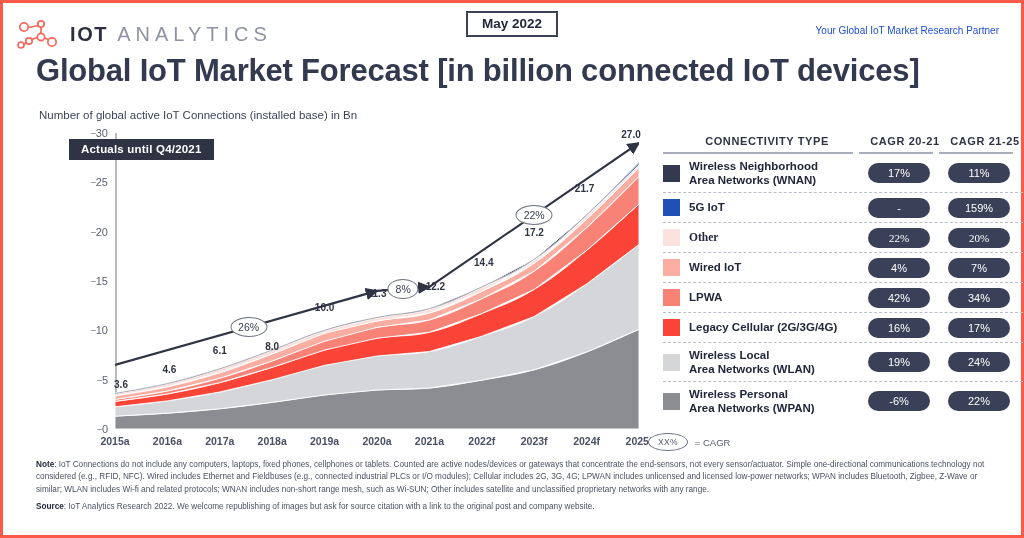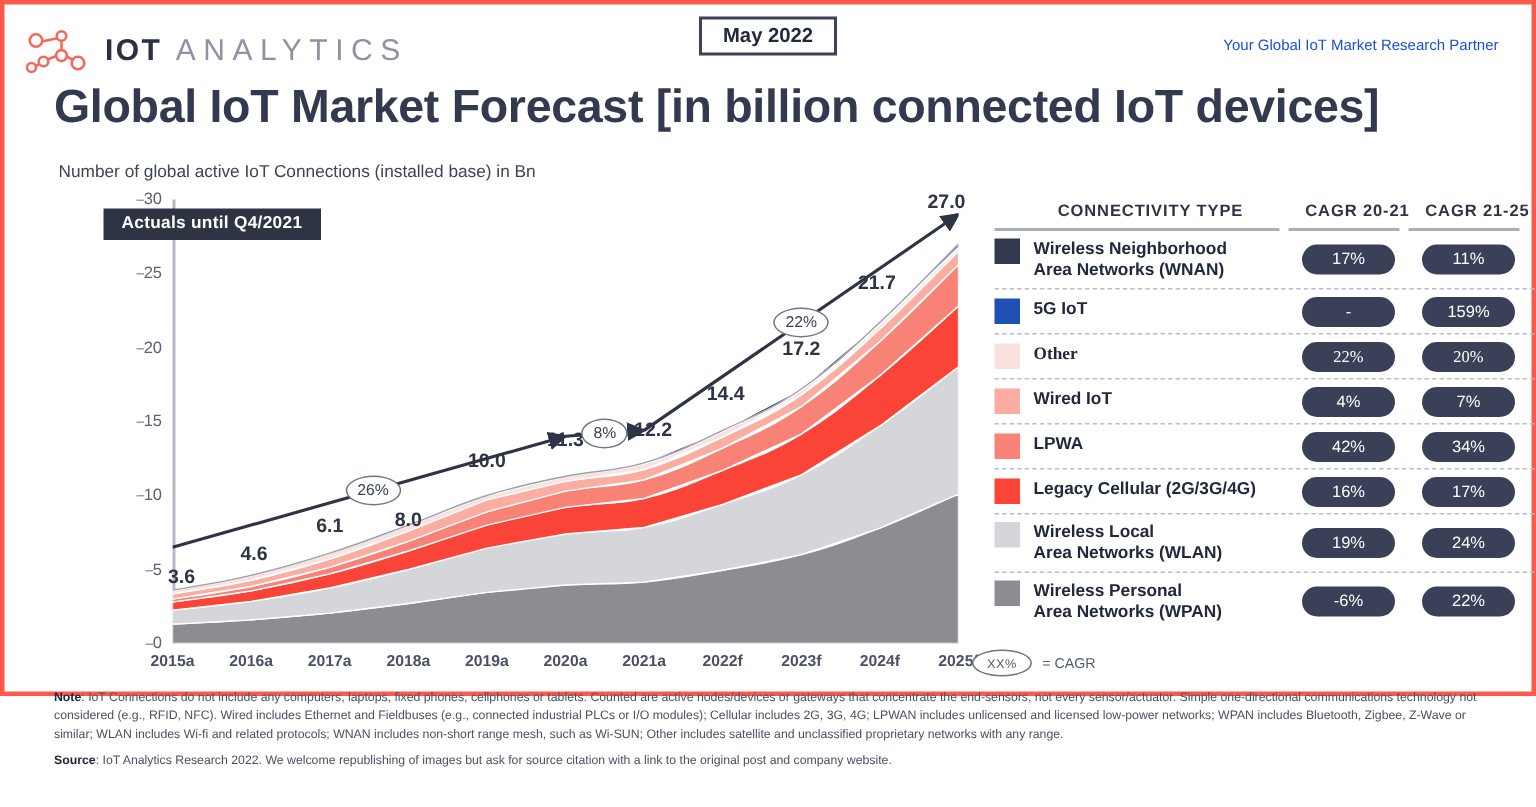--- a/index.html
+++ b/index.html
@@ -1,17 +1,17 @@
 <!DOCTYPE html>
 <html><head>
 <meta charset="utf-8">
 <style>
   html,body{margin:0;padding:0;background:#fff;}
   body{width:1024px;height:538px;overflow:hidden;font-family:"Liberation Sans",sans-serif;}
-  #frame{position:relative;width:1024px;height:464px;box-sizing:border-box;border:3px solid #fb5a4b;background:#fff;}
+  #frame{position:relative;width:1024px;height:538px;box-sizing:border-box;border:3px solid #fb5a4b;background:#fff;}
 
   
   #header{position:absolute;left:0;top:0;width:1018px;height:50px;}
   #logo{position:absolute;left:14px;top:16px;display:flex;align-items:center;gap:9px;}
   #logo-mark{width:44px;height:30px;}
   #logo-iot{font-size:20px;font-weight:bold;letter-spacing:1.6px;color:#2b2f40;}
   #logo-analytics{font-size:20px;letter-spacing:5px;color:#8e93a3;}
   #date-badge{position:absolute;left:463px;top:8px;padding:3px 14px 4px 14px;border:2px solid #3c4257;
      box-shadow:0 0 0 1px #fff inset;font-size:13.5px;font-weight:bold;color:#23283a;background:#fff;}
   #tagline{position:absolute;right:22px;top:22px;font-size:10px;color:#1d4ed8;}
@@ -24,41 +24,41 @@
   #chart{position:absolute;left:60px;top:124px;width:580px;height:310px;}
   #plot{position:absolute;left:52px;top:6px;width:524px;height:296px;}
   .ytick{position:absolute;right:100%;transform:translateY(-50%);padding-right:7px;font-size:11px;color:#5c6275;white-space:nowrap;}
   .ytick-mark{position:absolute;left:-5px;width:5px;height:1px;background:#9aa0ae;top:50%;}
   #yaxis-line{position:absolute;left:0;top:0;width:1.5px;height:296px;background:#b6bac5;}
   #xaxis-line{position:absolute;left:0;bottom:0;width:524px;height:1.5px;background:#b6bac5;}
   #xlabels{position:absolute;left:52px;top:308px;width:524px;height:20px;}
   .xlabel{position:absolute;transform:translateX(-50%);font-size:10.5px;font-weight:bold;color:#4a5065;white-space:nowrap;}
   #actuals-badge{position:absolute;left:66px;top:136px;background:#2f3445;color:#fff;font-size:11.5px;
      font-weight:bold;padding:4px 12px 5px 12px;letter-spacing:0.2px;}
-  .dlabel{position:absolute;font-size:13px;font-weight:bold;color:#2f3445;white-space:nowrap;transform:translate(-50%,-50%);}
+  .dlabel{position:absolute;font-size:10px;font-weight:bold;color:#2f3445;white-space:nowrap;transform:translate(-50%,-50%);}
   .cagr-pill{position:absolute;transform:translate(-50%,-50%);border:1.2px solid #6f7585;border-radius:50%;
      background:#fff;font-size:10.5px;color:#3b4154;padding:3px 7px;white-space:nowrap;}
   #cagr-key{position:absolute;left:645px;top:430px;display:flex;align-items:center;gap:7px;}
   #cagr-key .pill{border:1.2px solid #6f7585;border-radius:50%;background:#fff;font-size:8.5px;color:#555b6e;padding:3px 9px;letter-spacing:0.3px;}
   #cagr-key .eq{font-size:9.5px;color:#555b6e;}
 
   
   #legend{position:absolute;left:660px;top:118px;width:360px;}
   #legend-head{display:flex;align-items:flex-end;height:26px;}
   .lh{font-size:11px;font-weight:bold;color:#2f3445;letter-spacing:0.6px;text-align:center;}
   .lh.type{flex:0 0 196px;text-align:center;padding-left:6px;}
   .lh.c1{flex:0 0 80px;}
   .lh.c2{flex:0 0 80px;}
   #legend-rules{display:flex;margin-top:5px;}
   #legend-rules span{height:2px;background:#a9aeba;}
   .rule-type{flex:0 0 190px;margin-right:6px;}
   .rule-c{flex:0 0 74px;margin-right:6px;}
   .lrow{display:flex;align-items:center;border-bottom:1px dashed #b9bec9;}
   .lrow:last-of-type{border-bottom:none;}
-  .lcell-type{flex:0 0 196px;display:flex;gap:9px;}
+  .lcell-type{flex:0 0 196px;display:flex;align-items:center;gap:9px;}
   .swatch{width:17px;height:17px;flex:0 0 17px;}
   .lname{font-size:11.5px;font-weight:bold;color:#22283c;line-height:1.22;}
   .lcell-c{flex:0 0 80px;display:flex;justify-content:center;}
   .badge{background:#3a4057;color:#fff;font-size:11px;border-radius:999px;
      min-width:44px;text-align:center;padding:4px 9px;}
 
   
   #notes{position:absolute;left:33px;top:456px;width:960px;font-size:8.2px;color:#4b5162;line-height:1.52;}
   #notes b{color:#23283a;}
   #source{margin-top:5px;}

